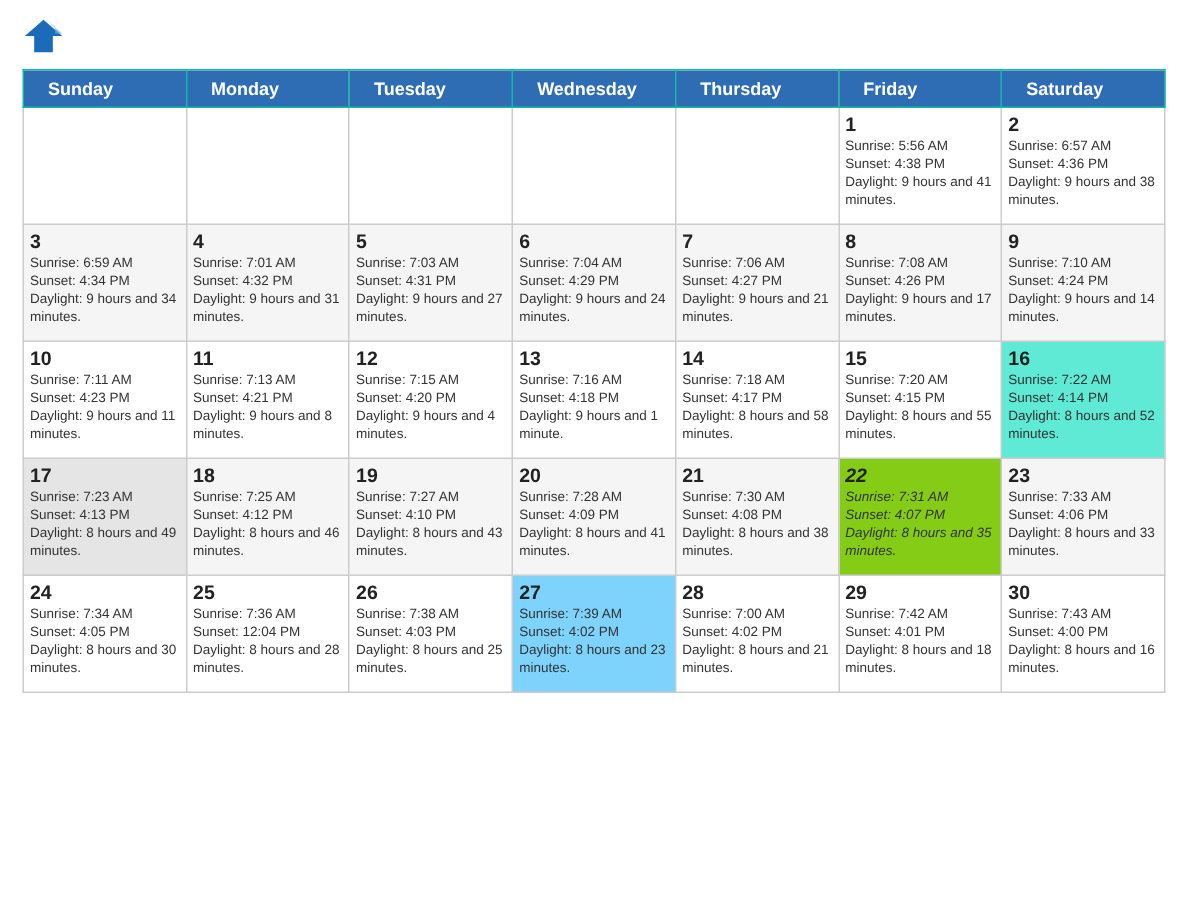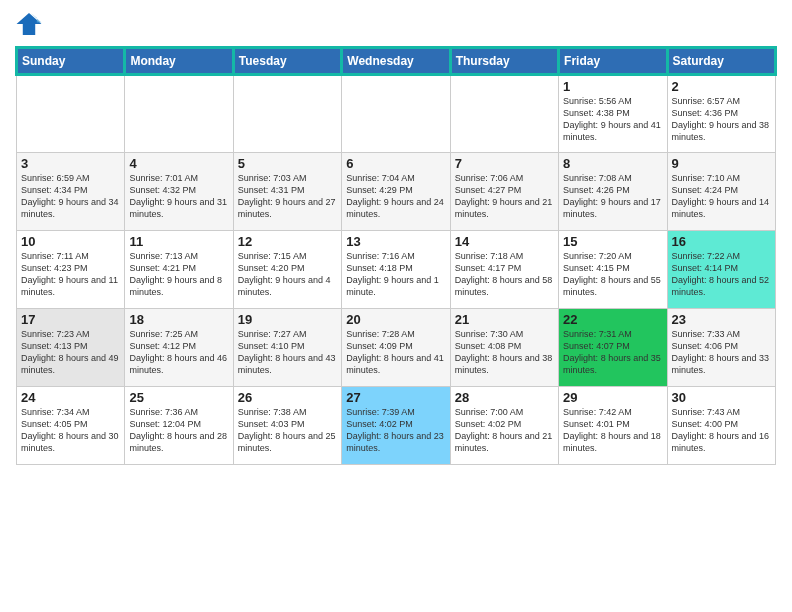--- a/index.html
+++ b/index.html
@@ -53,23 +53,23 @@
     table {
       width: 100%;
       border-collapse: collapse;
       table-layout: fixed;
     }
     thead tr th {
       background-color: #2e6db4;
       color: #fff;
       font-size: 12px;
       font-weight: bold;
-      padding: 5px 4px;
+      padding: 5px 16px;
       text-align: left;
-      border: 3px solid #14b8a6;
+      border: 1px solid #14b8a6;
     }
     tbody tr td {
       border: 1px solid #ccc;
       vertical-align: top;
       padding: 3px 4px;
       font-size: 9.5px;
       color: #222;
       height: 78px;
       background: #fff;
     }
@@ -283,21 +283,21 @@
 Daylight: 8 hours
 and 41 minutes.</div>
           </td>
           <td style="background: rgb(245, 245, 245);">
             <span class="day-num">21</span>
             <div class="day-info">Sunrise: 7:30 AM
 Sunset: 4:08 PM
 Daylight: 8 hours
 and 38 minutes.</div>
           </td>
-          <td style="background: #22c55e;">
+          <td style="background: #84cc16; font-style: italic;">
             <span class="day-num">22</span>
             <div class="day-info">Sunrise: 7:31 AM
 Sunset: 4:07 PM
 Daylight: 8 hours
 and 35 minutes.</div>
           </td>
           <td style="background: rgb(245, 245, 245);">
             <span class="day-num">23</span>
             <div class="day-info">Sunrise: 7:33 AM
 Sunset: 4:06 PM

